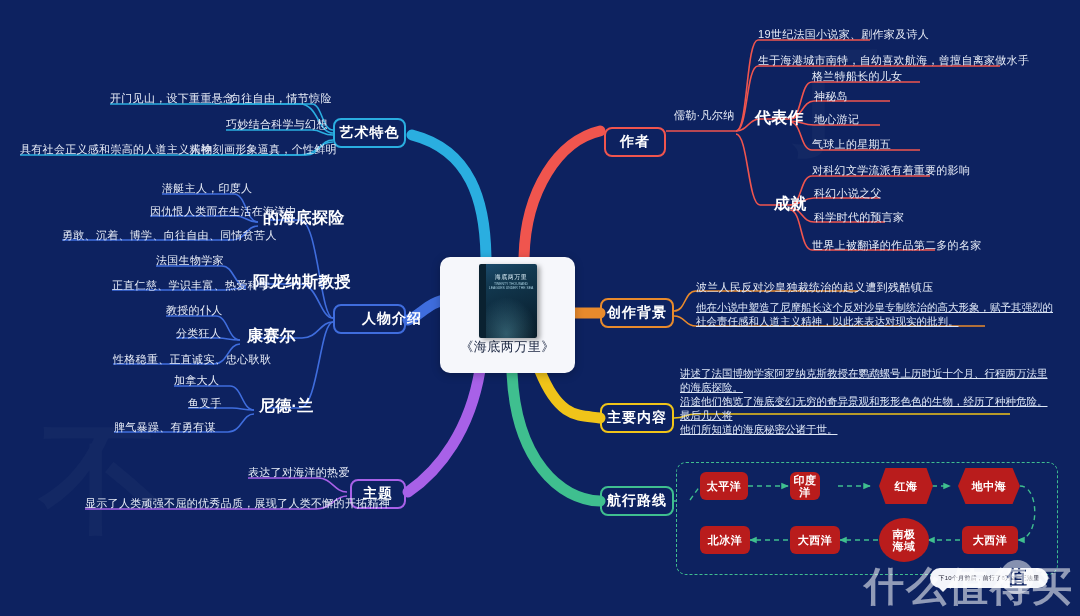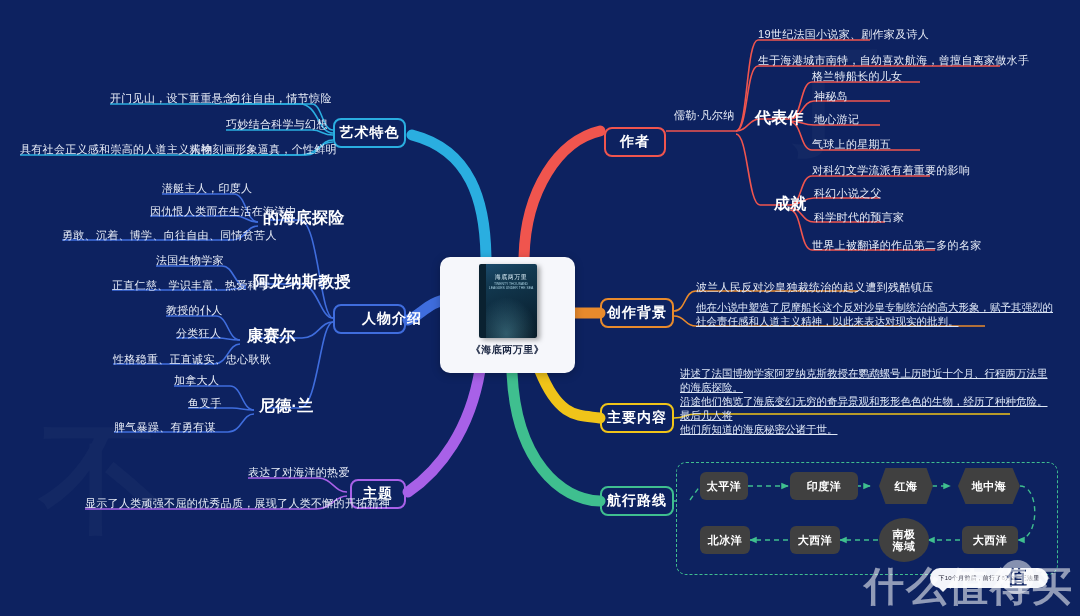--- a/index.html
+++ b/index.html
@@ -46,30 +46,30 @@
   }
   #book-cover-title{
     position:absolute; top:9px; left:0; right:0; text-align:center;
     font-size:6px; color:#dff3fb; letter-spacing:.5px;
   }
   #book-cover-sub{
     position:absolute; top:18px; left:0; right:0; text-align:center;
     font-size:3.4px; color:#a8cfe0;
   }
   #center-title {
-    margin-top:5px; font-size:10px; font-weight:bold; color:#16223e; letter-spacing:.5px;
+    font-size:13px; font-weight:normal; color:#16223e; letter-spacing:.5px;
   }
 
   
   #route-group {
     position:absolute; left:676px; top:462px; width:382px; height:113px;
     border:1.6px dashed #3fbf8f; border-radius:10px;
   }
   .route-node{
-    position:absolute; background:#404040; color:#fff; font-weight:bold;
+    position:absolute; background:#b91c1c; color:#fff; font-weight:bold;
     font-size:11px; display:flex; align-items:center; justify-content:center;
     text-align:center; line-height:12px; letter-spacing:.5px;
   }
   .rn-rect{ border-radius:6px; }
   .rn-hex{ clip-path:polygon(12% 0,88% 0,100% 50%,88% 100%,12% 100%,0 50%); }
   .rn-ellipse{ border-radius:50%; }
 
   
   .wm {
     position:absolute; color:rgba(255,255,255,.055); font-weight:bold;
@@ -297,21 +297,21 @@
 的海底探险。
 沿途他们饱览了海底变幻无穷的奇异景观和形形色色的生物，经历了种种危险。
 最后几人将
 他们所知道的海底秘密公诸于世。</div>
 
   <div id="route-group"></div>
 
   <div class="route-node rn-rect" style="left:700px;top:472px;width:48px;height:28px;">
     <span>太平洋</span>
   </div>
-  <div class="route-node rn-rect" style="left:790px;top:472px;width:68px;height:28px;">
+  <div class="route-node rn-rect" style="left:790px;top:472px;width:30px;height:28px;">
     <span>印度洋</span>
   </div>
   <div class="route-node rn-hex" style="left:879px;top:468px;width:54px;height:36px;">
     <span>红海</span>
   </div>
   <div class="route-node rn-hex" style="left:958px;top:468px;width:62px;height:36px;">
     <span>地中海</span>
   </div>
   <div class="route-node rn-rect" style="left:962px;top:526px;width:56px;height:28px;">
     <span>大西洋</span>

